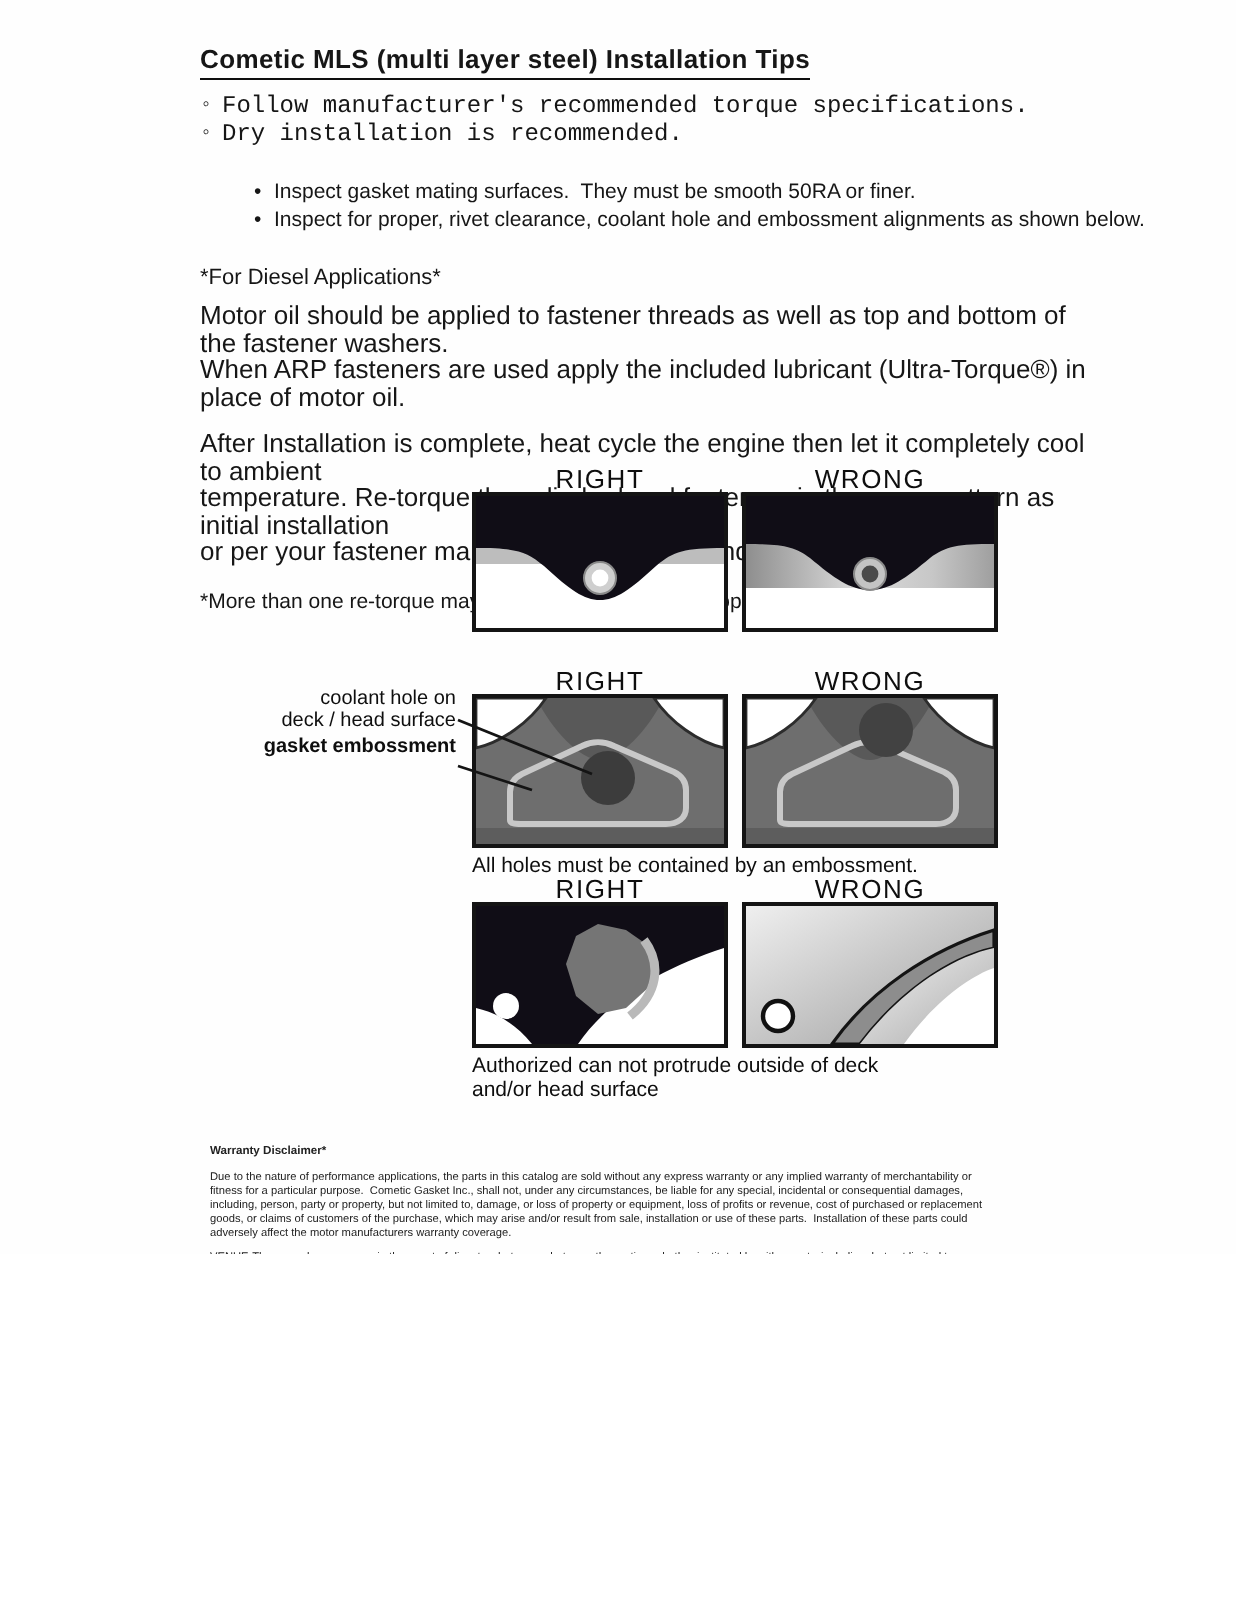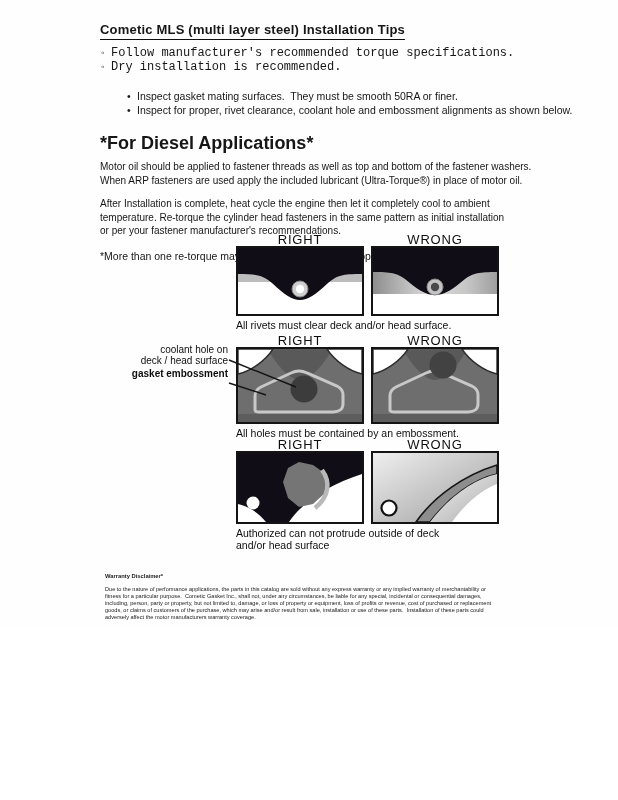--- a/index.html
+++ b/index.html
@@ -11,22 +11,22 @@
   .content { position:absolute; left:100px; top:20px; width:445px; }
   .title { display:inline-block; font-size:13px; font-weight:bold; letter-spacing:0.2px;
            border-bottom:1.6px solid #0e0e0e; padding-bottom:2px; margin:2px 0 7px 0; }
   ul.tips { list-style:none; margin:0; padding:0; }
   ul.tips > li { position:relative; padding-left:11px; font-size:12px; line-height:13.5px; white-space:pre;font-family:Liberation Mono, monospace; }
   ul.tips > li::before { content:"\25E6"; position:absolute; left:0; top:0; font-size:10px; }
   ul.subtips { list-style:none; margin:16px; padding:0 0 0 11px; }
   ul.subtips > li { position:relative; padding-left:10px; font-size:10.5px; line-height:13.5px; white-space:pre; }
   ul.subtips > li::before { content:"\2022"; position:absolute; left:0; top:0; font-size:10.5px; }
 
-  .diesel-heading { font-size:18px; font-weight:bold; margin:13px 0 6px 0; }
-  .para { font-size:10px; line-height:13.5px; margin:0 0 10px 0; white-space:pre-line; }
+  .diesel-heading { font-size:11px; font-weight:normal; margin:13px 0 6px 0; }
+  .para { font-size:13px; line-height:13.5px; margin:0 0 10px 0; white-space:pre-line; }
   .note { font-size:10.5px; line-height:13.5px; margin:12px 0 0 0; }
 
   
   .diagrams { position:absolute; left:110px; top:232px; width:408px; height:340px; }
   .diag-row { position:absolute; }
   .row1 { top:0; left:126px; }
   .row2 { top:101px; left:0; width:408px; }
   .row2 .rowbody { margin-left:126px; }
   .row3 { top:205px; left:126px; }
   .hdrs { display:flex; gap:7px; height:14px; }
@@ -104,21 +104,20 @@
             </defs>
             <rect width="124" height="66" fill="#ffffff"></rect>
             <rect x="0" y="24" width="124" height="22" fill="url(#g1)"></rect>
             <rect x="0" y="46" width="124" height="20" fill="#ffffff"></rect>
             <path d="M0,0 H124 V24 C106,24 100,25 92,31 C80,41 72,47 62,47 C52,47 44,41 32,31 C24,25 18,24 0,24 Z" fill="#100d16"></path>
             <circle cx="62" cy="39" r="8" fill="#c4c4c4" stroke="#8a8a8a" stroke-width="1"></circle>
             <circle cx="62" cy="39" r="4.2" fill="#4a4a4a"></circle>
           </svg>
         </div>
       </div>
-      <div class="caption">All rivets must clear deck and/or head surface.</div>
     </div>
 
     <div class="diag-row row2">
       <div class="labels" style="white-space:pre-line">coolant hole on
 deck / head surface</div>
       <div class="labels label-emboss">gasket embossment</div>
       <div class="rowbody">
         <div class="hdrs">
           <div class="hdr">RIGHT</div>
           <div class="hdr">WRONG</div>

